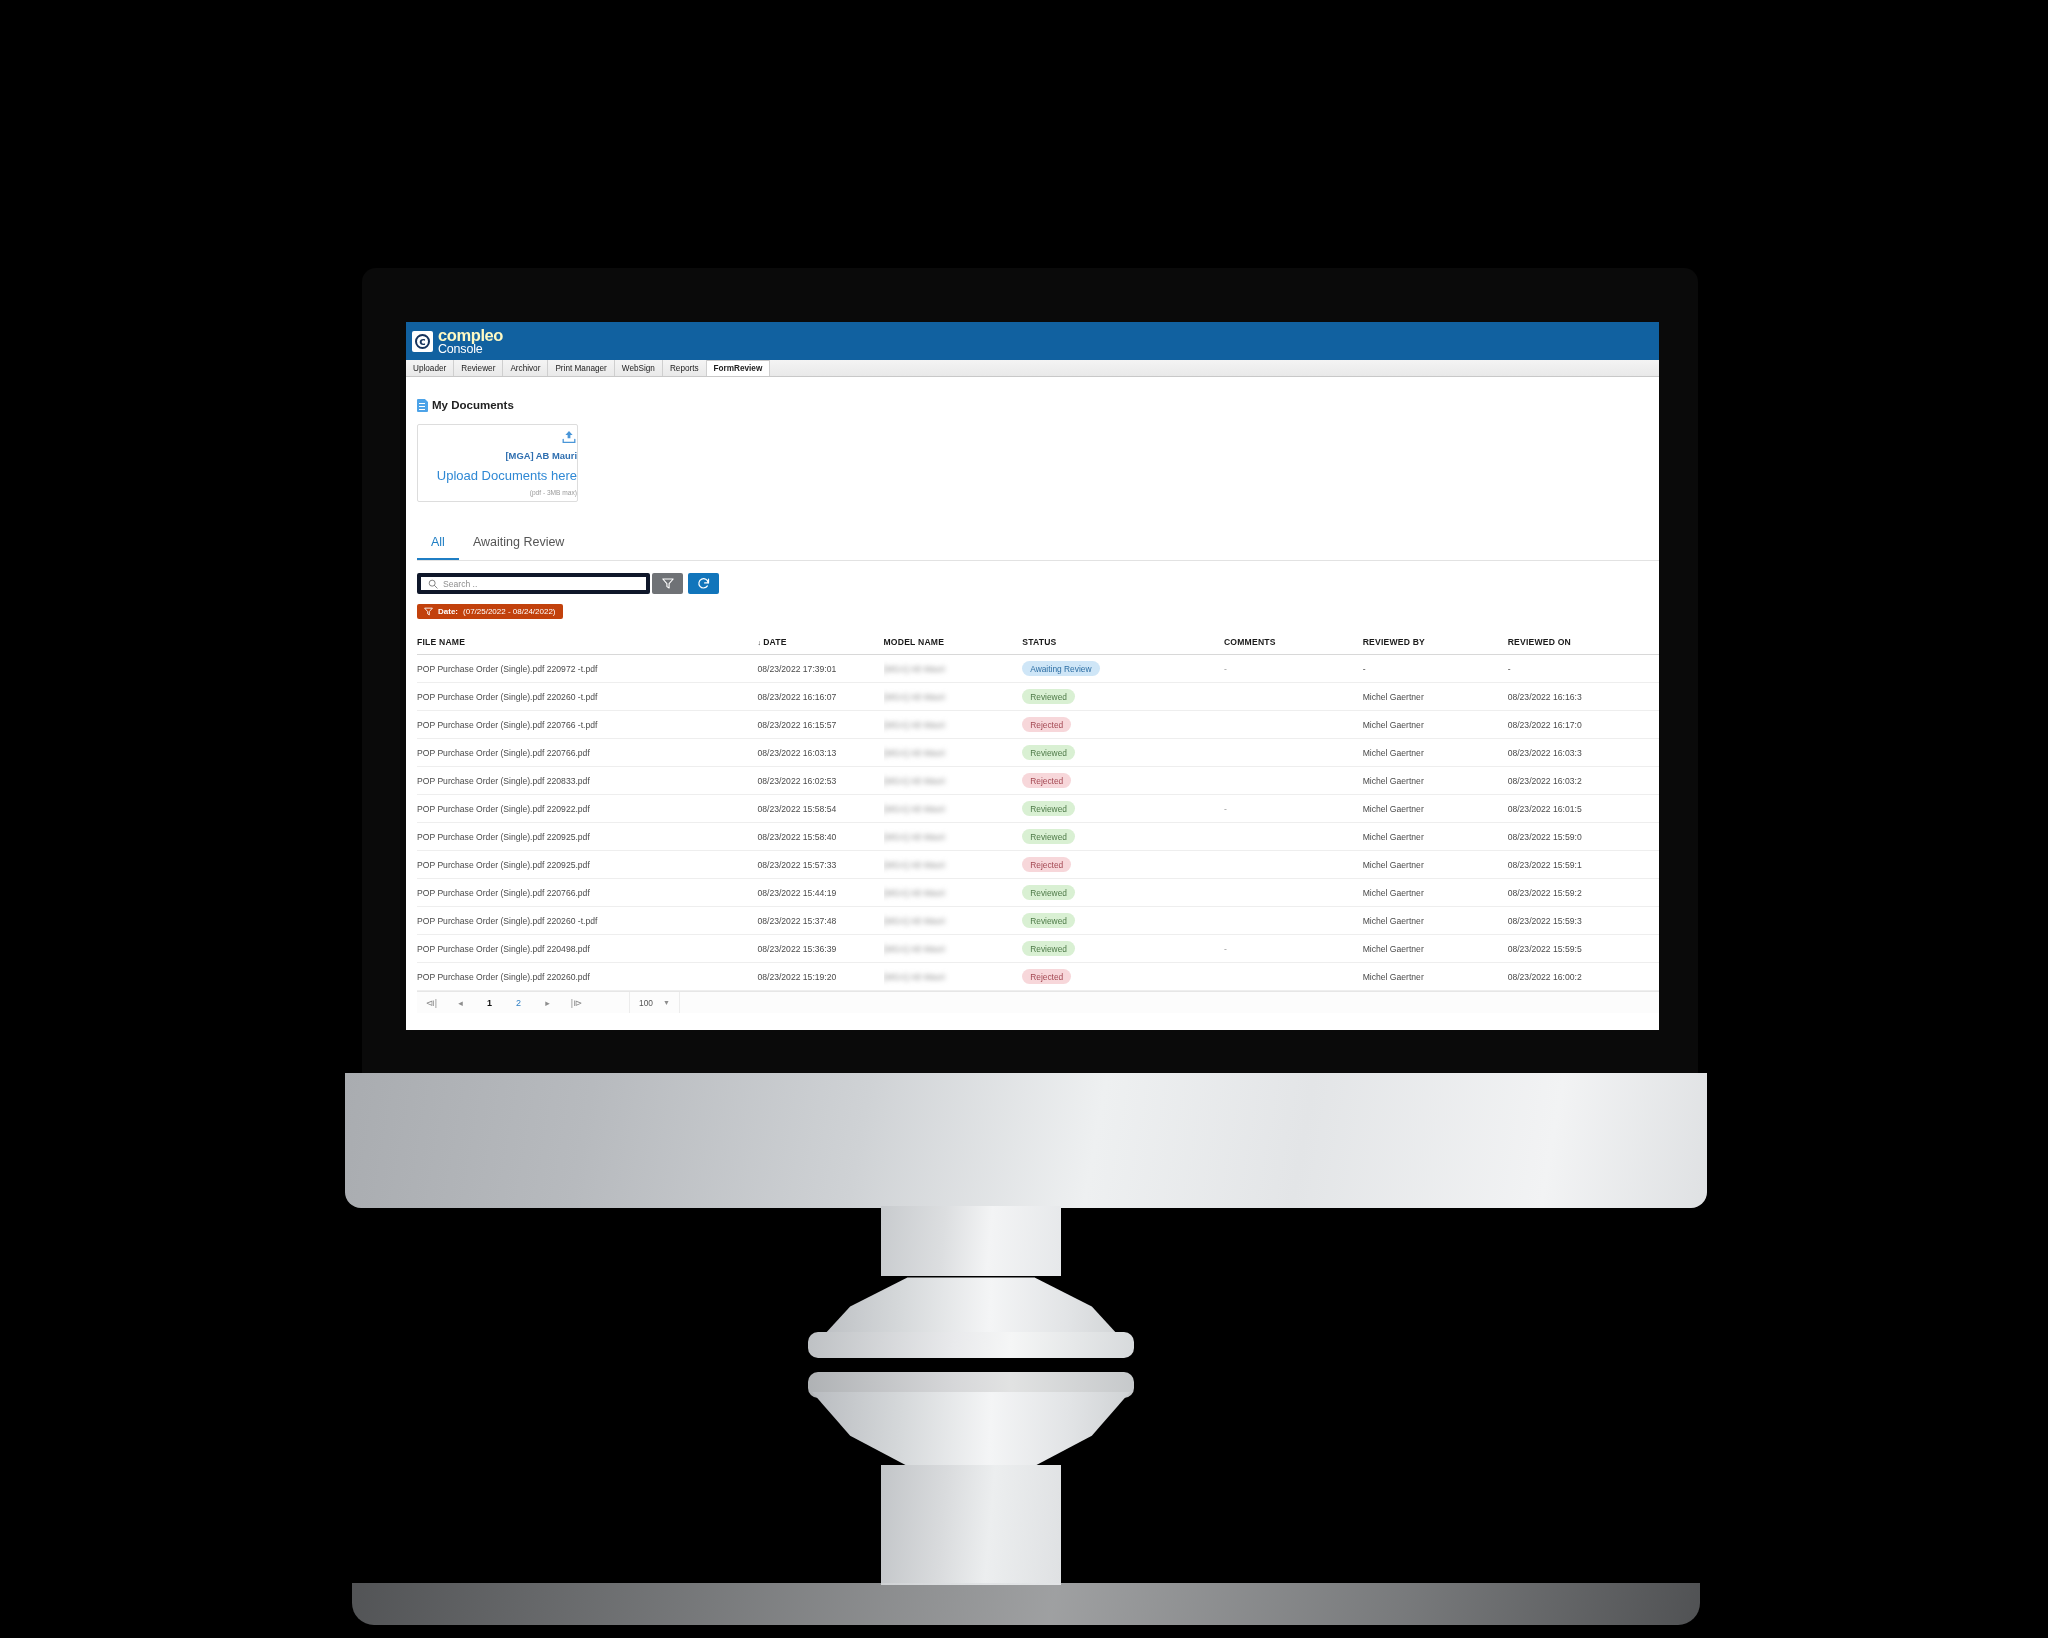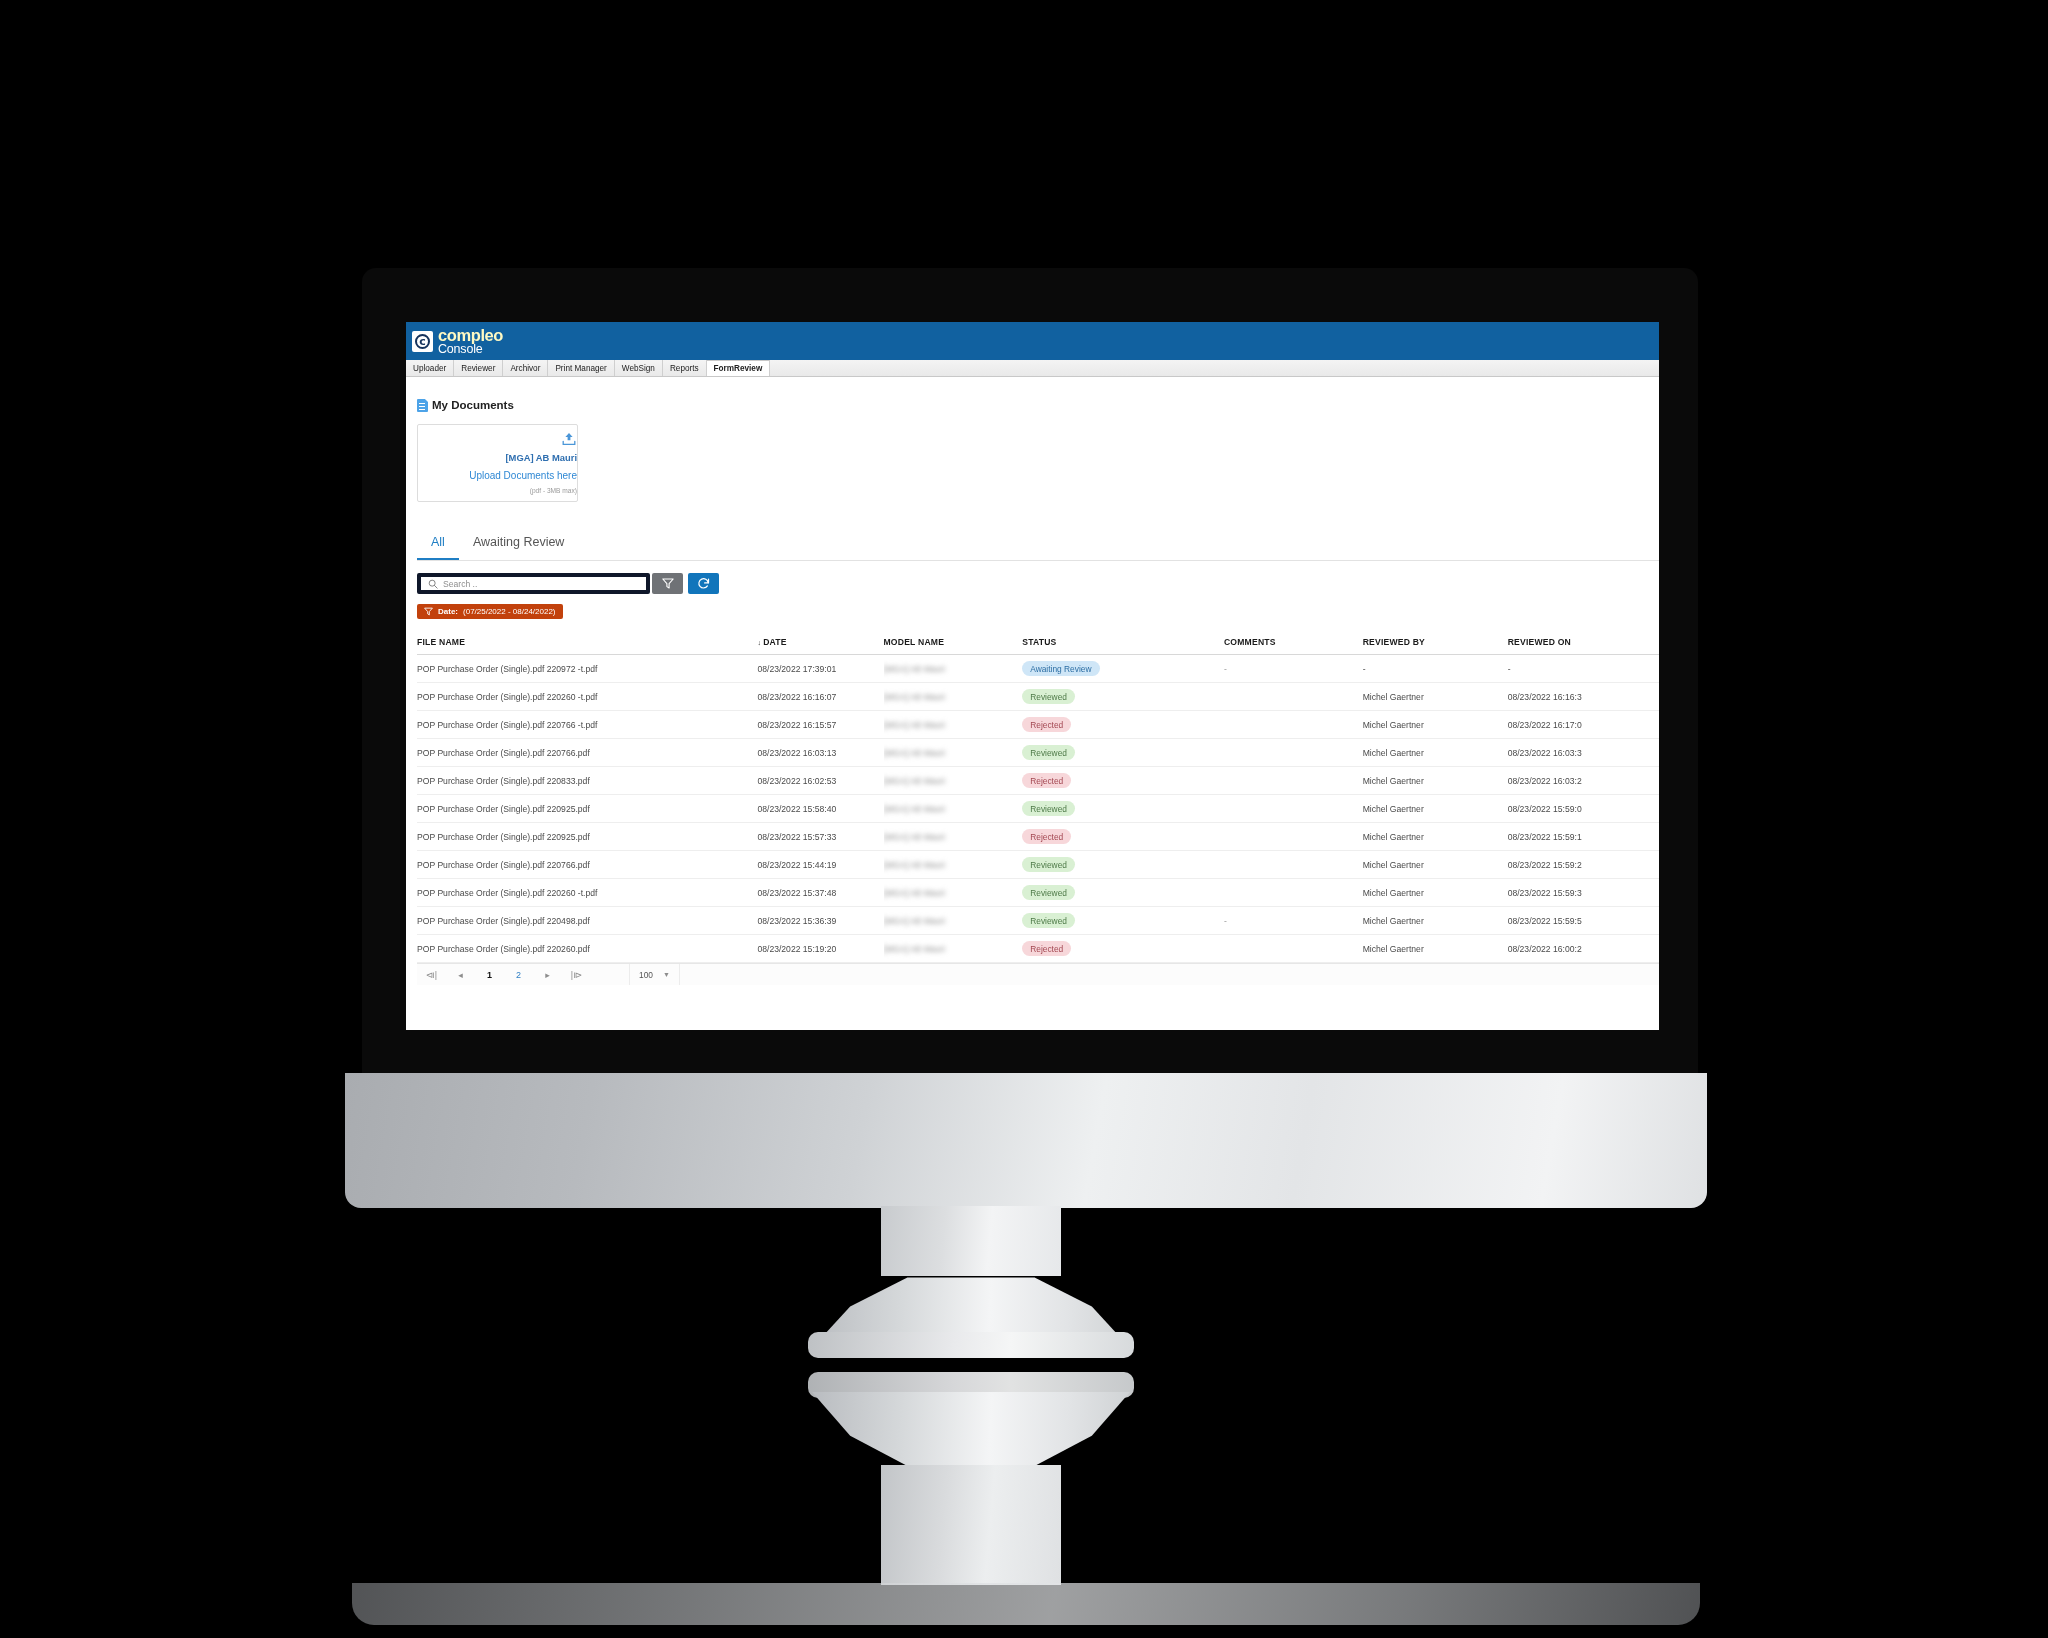--- a/index.html
+++ b/index.html
@@ -135,21 +135,21 @@
   }
   .section-title { font-size: 11.5px; font-weight: 700; color: #222; }
 
   .upload-card {
     width: 161px; height: 78px; border: 1px solid #ddd; border-radius: 2px;
     display: flex; flex-direction: column; align-items: flex-end; justify-content: center;
     cursor: pointer; background:#fff;
   }
   .upload-arrow { margin-bottom: 2px; }
   .upload-title { font-size: 9.4px; font-weight: 700; color: #2f6fb0; }
-  .upload-link { font-size: 10px; color: #2f88d4; margin-top: 7px; }
+  .upload-link { font-size: 13px; color: #2f88d4; margin-top: 7px; }
   .upload-hint { font-size: 6.6px; color: #9a9a9a; margin-top: 6px; }
 
   
   .tabs { display: flex; margin-top: 26px; border-bottom: 1px solid #e2e2e2; padding-right:11px;}
   .tab {
     padding: 7px 14px 9px; font-size: 12.5px; color: #555; cursor: pointer;
   }
   .tab.active { color: #1f7ec4; border-bottom: 2px solid #1f7ec4; }
 
   
@@ -365,20 +365,29 @@
               <tr>
                 <td class="c-file">POP Purchase Order (Single).pdf 220833.pdf</td>
                 <td class="c-date">08/23/2022 16:02:53</td>
                 <td class="c-model model-cell"><span>[MGA] AB Mauri</span></td>
                 <td class="c-status"><span class="badge rej">Rejected</span></td>
                 <td class="c-comm"></td>
                 <td class="c-rev">Michel Gaertner</td>
                 <td class="c-revon">08/23/2022 16:03:2</td>
               </tr>
               <tr>
+                <td class="c-file">POP Purchase Order (Single).pdf 220922.pdf</td>
+                <td class="c-date">08/23/2022 15:58:54</td>
+                <td class="c-model model-cell"><span>[MGA] AB Mauri</span></td>
+                <td class="c-status"><span class="badge rev">Reviewed</span></td>
+                <td class="c-comm"><span class="dash">-</span></td>
+                <td class="c-rev">Michel Gaertner</td>
+                <td class="c-revon">08/23/2022 16:01:5</td>
+              </tr>
+              <tr>
                 <td class="c-file">POP Purchase Order (Single).pdf 220925.pdf</td>
                 <td class="c-date">08/23/2022 15:58:40</td>
                 <td class="c-model model-cell"><span>[MGA] AB Mauri</span></td>
                 <td class="c-status"><span class="badge rev">Reviewed</span></td>
                 <td class="c-comm"></td>
                 <td class="c-rev">Michel Gaertner</td>
                 <td class="c-revon">08/23/2022 15:59:0</td>
               </tr>
               <tr>
                 <td class="c-file">POP Purchase Order (Single).pdf 220925.pdf</td>

